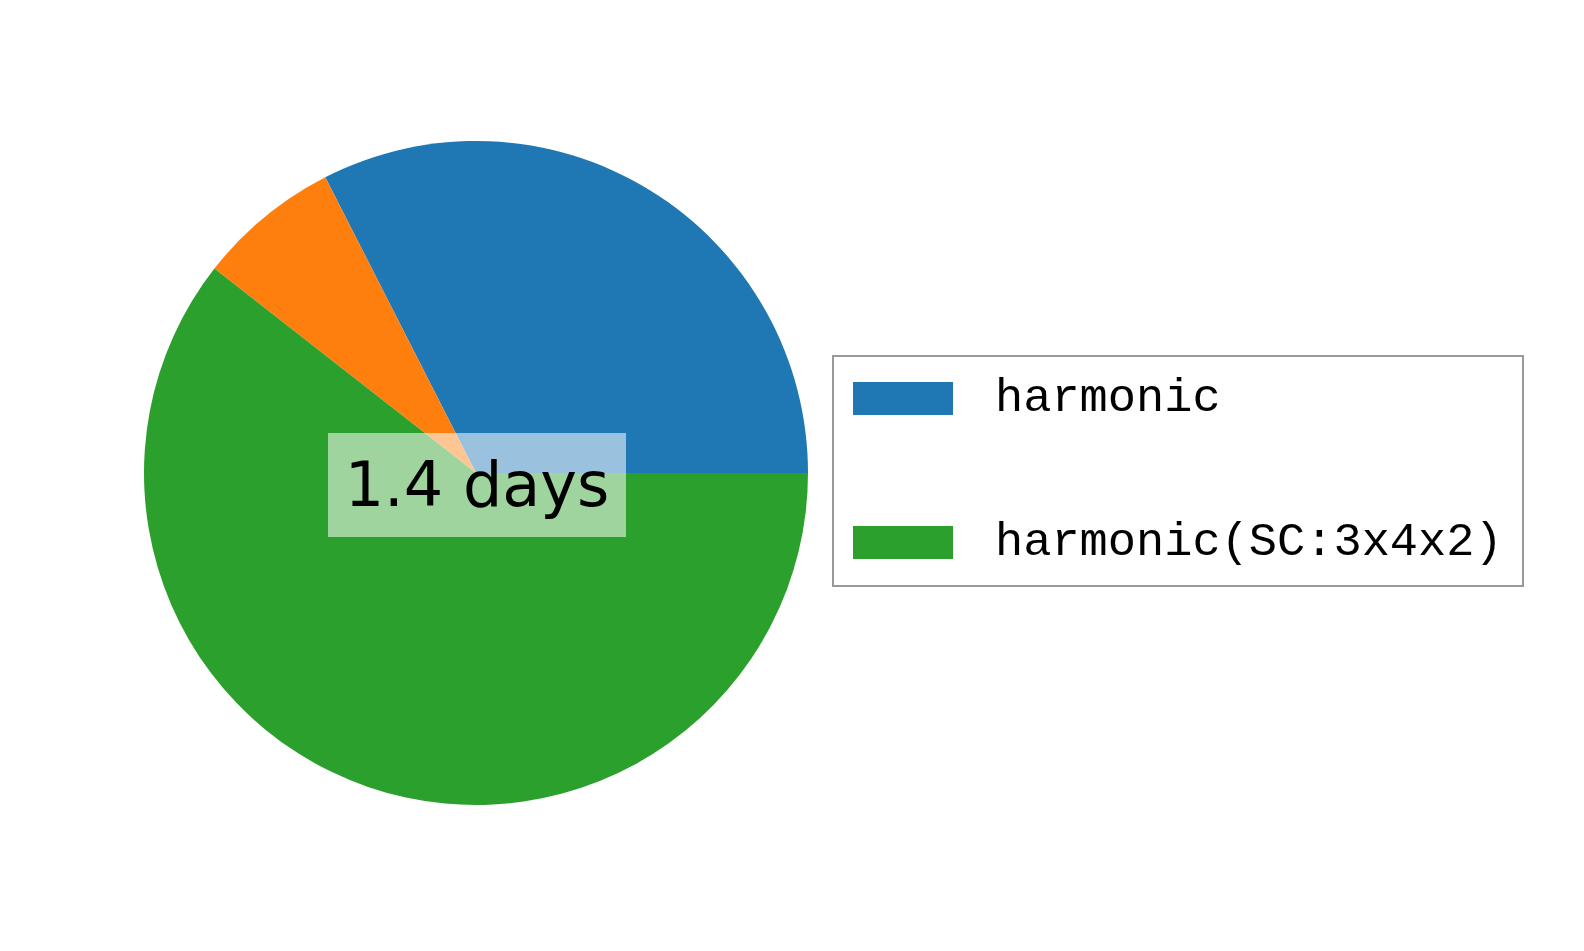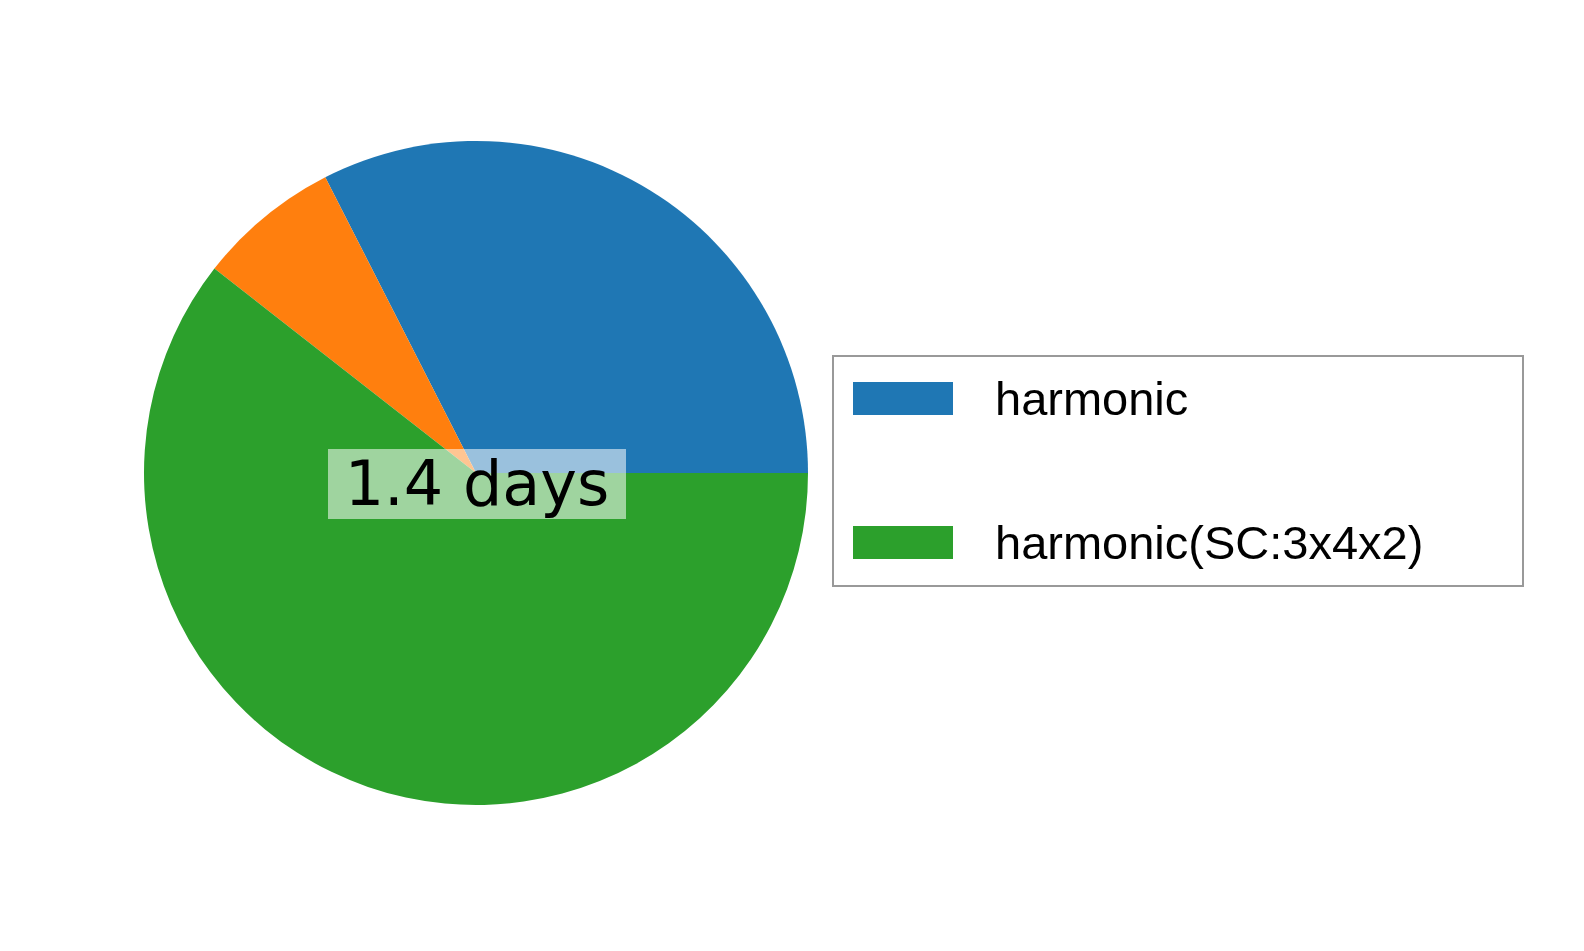--- a/index.html
+++ b/index.html
@@ -25,32 +25,31 @@
     left: 0;
     top: 0;
     width: 1584px;
     height: 951px;
   }
   .center-label {
     position: absolute;
     left: 328px;
     top: 433px;
     width: 298px;
-    height: 70px;
+    height: 104px;
     display: flex;
     align-items: center;
     justify-content: center;
     background: rgba(255, 255, 255, 0.55);
     color: #000000;
     font-family: "DejaVu Sans", sans-serif;
     font-size: 62px;
     line-height: 1;
     white-space: nowrap;
     box-sizing: border-box;
-    margin-top: 16px;
   }
   .legend-box {
     position: absolute;
     left: 832px;
     top: 355px;
     width: 692px;
     height: 232px;
     background: rgba(255, 255, 255, 0.9);
     border: 2px solid #999999;
     box-sizing: border-box;
@@ -72,21 +71,21 @@
   .legend-entry.row0 { top: 24px; }
   .legend-entry.row1 { top: 96px; }
   .legend-entry.row2 { top: 168px; }
   .legend-swatch {
     width: 100px;
     height: 33px;
     flex: 0 0 auto;
   }
   .legend-text {
     margin-left: 42px;
-    font-family: Liberation Sans, sans-serif;
+    font-family: Liberation Mono, monospace;
     font-size: 47px;
     line-height: 1;
     color: #000000;
     white-space: nowrap;
   }
 </style>
 </head>
 <body>
 
 <div id="figure">

